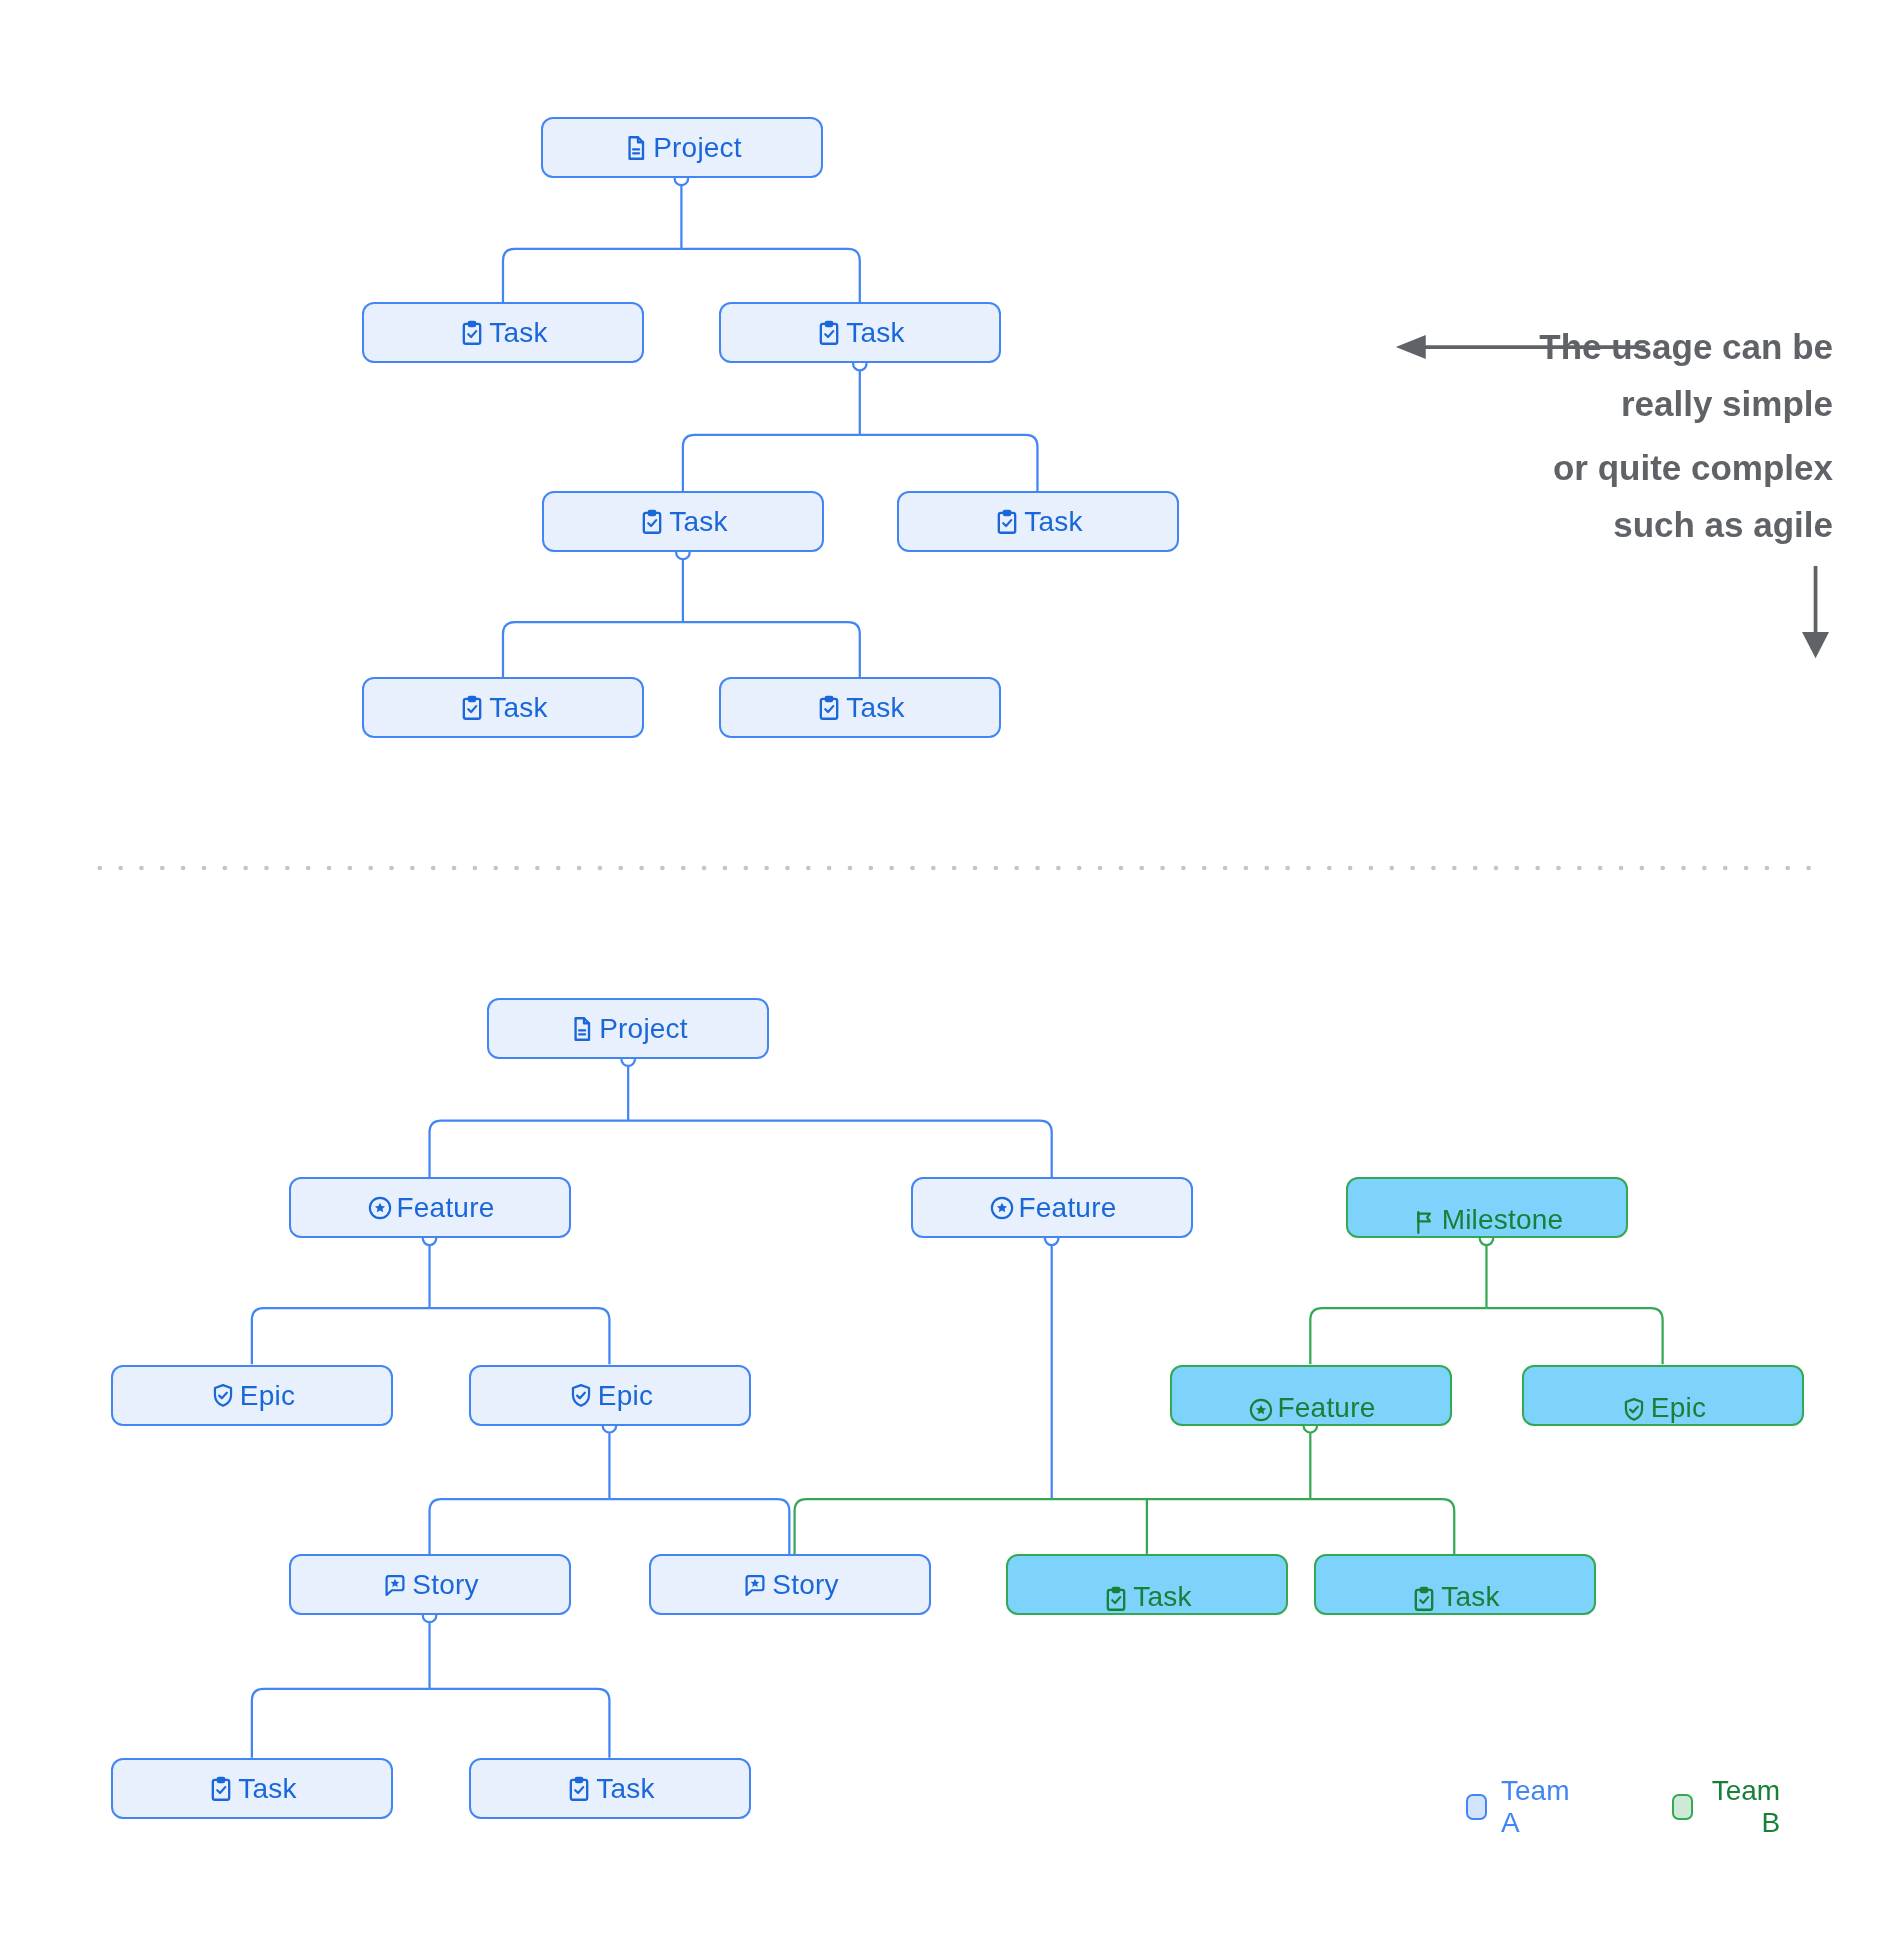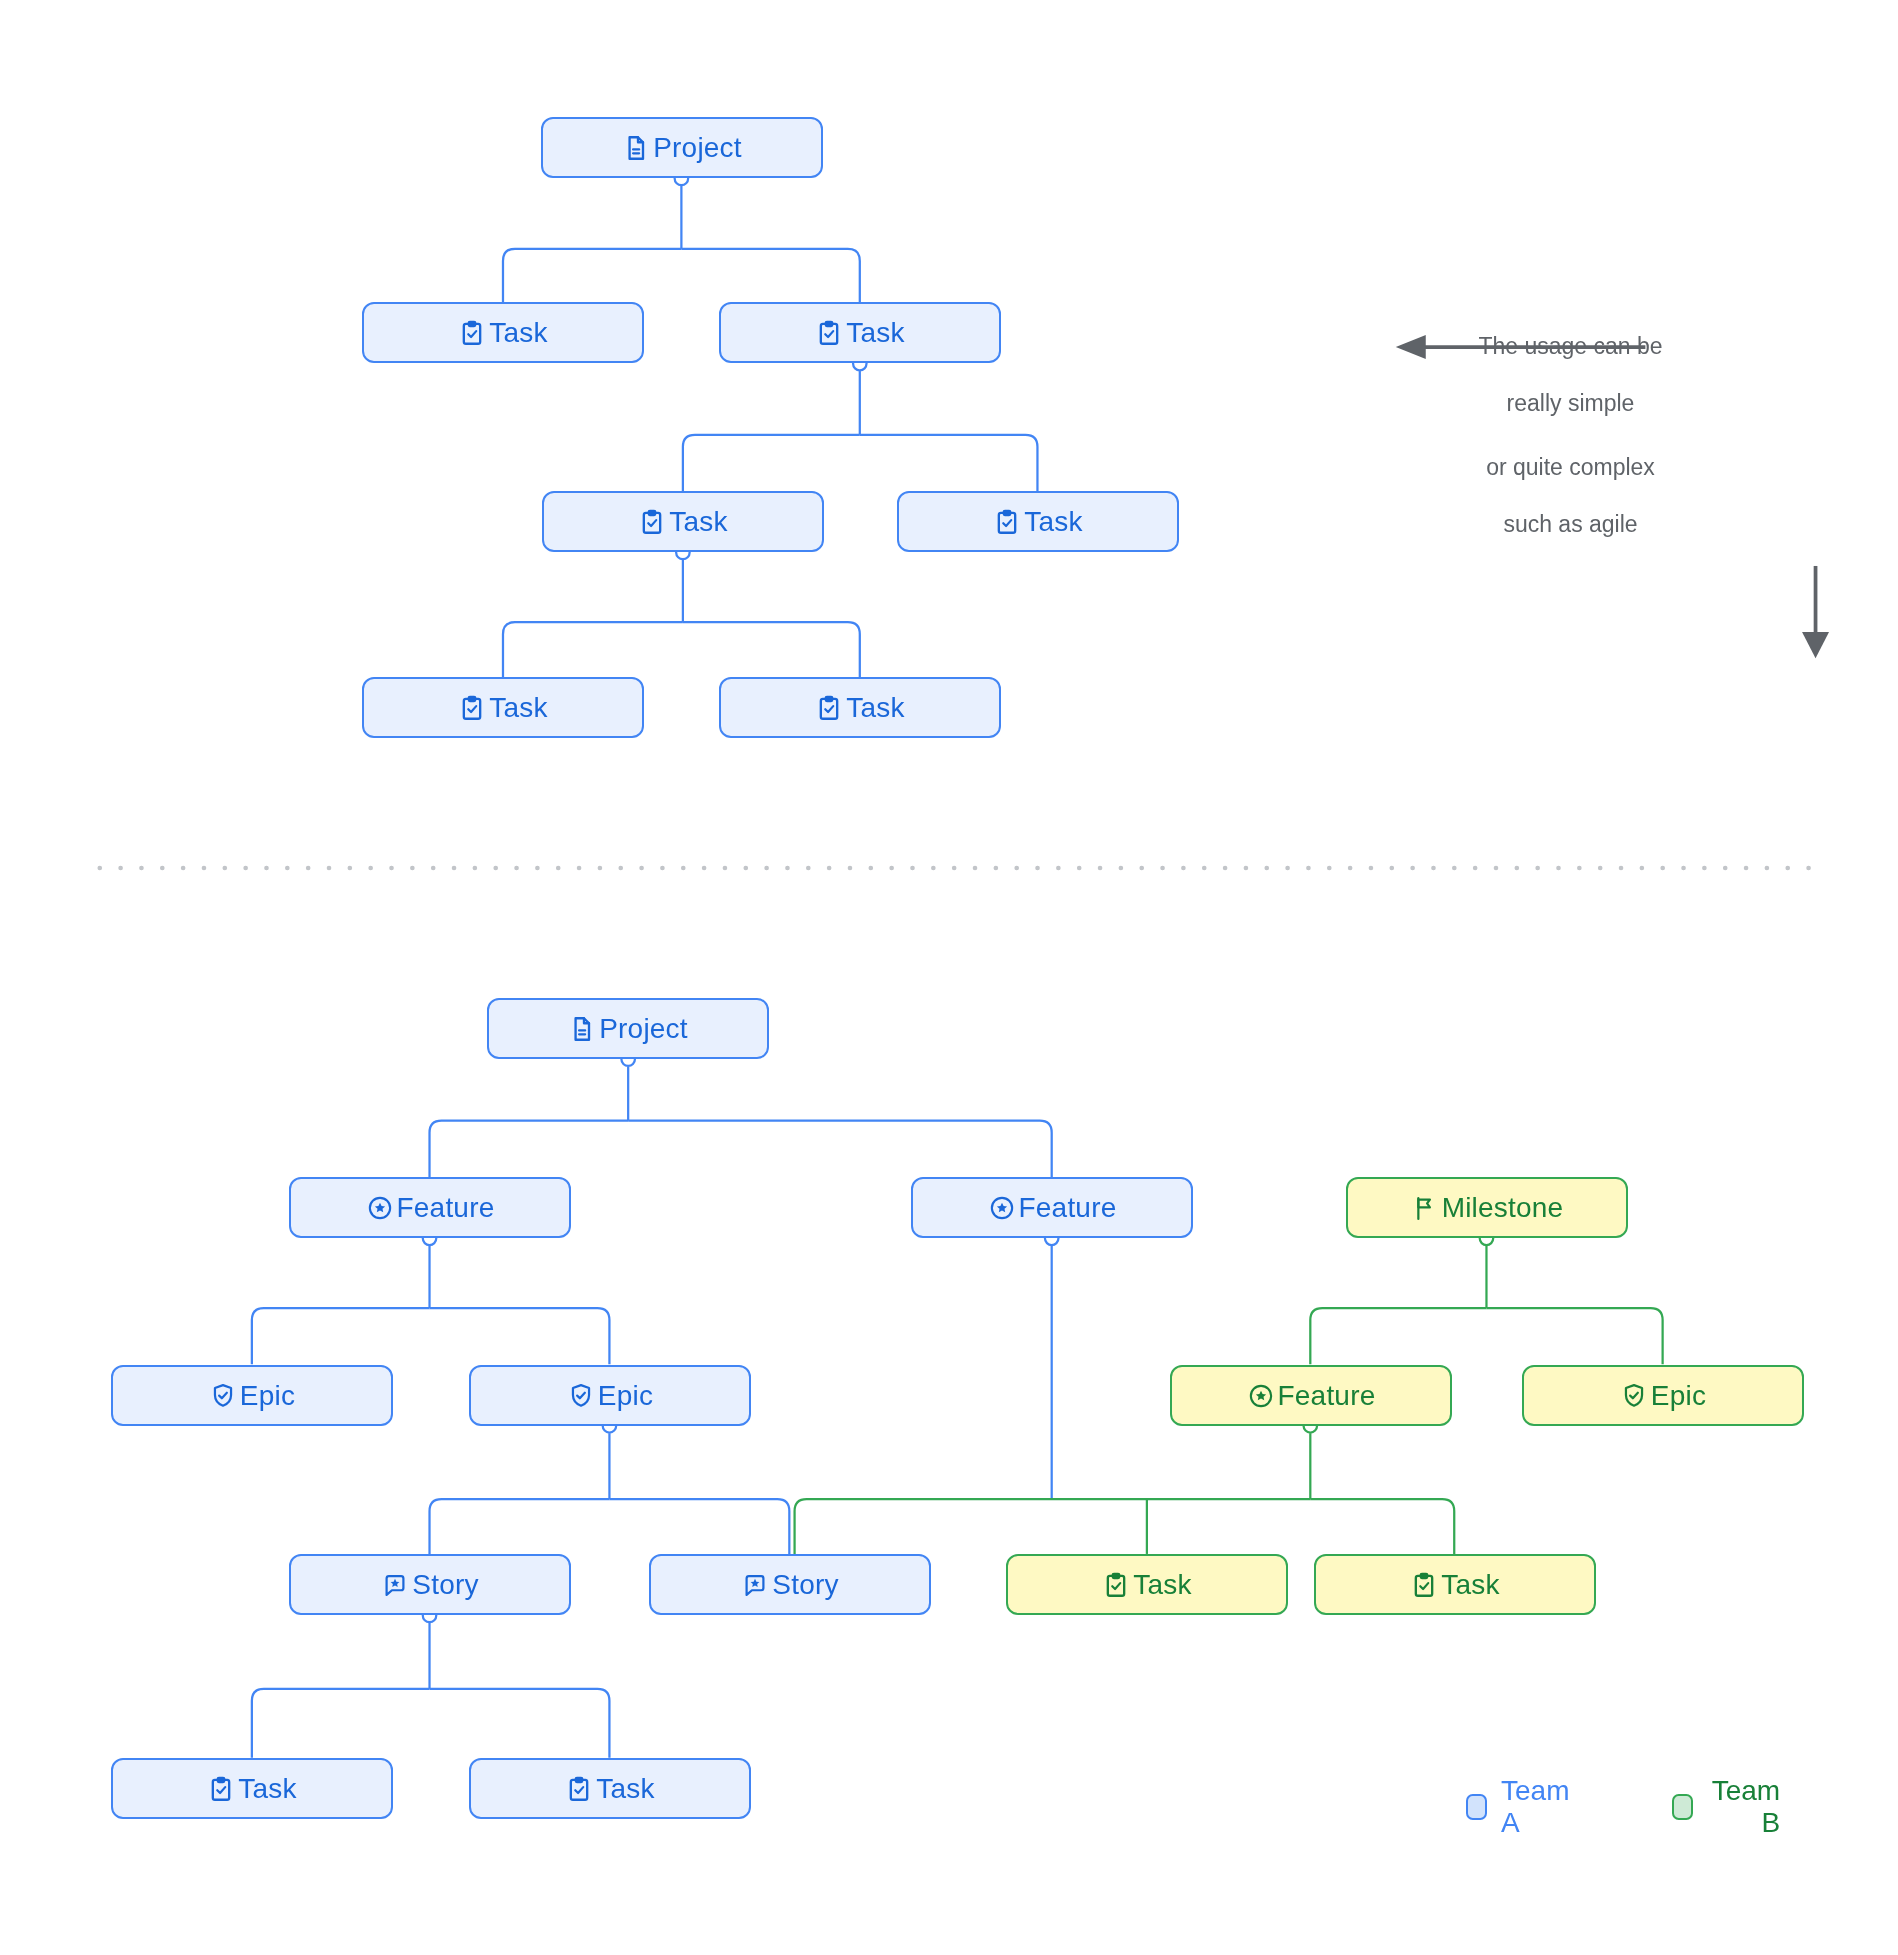--- a/index.html
+++ b/index.html
@@ -13,33 +13,33 @@
     border:2.2px solid;
     display:flex;
     align-items:center;
     justify-content:center;
     gap:3px;
     font-size:28px;
     font-weight:500;
     letter-spacing:0.2px;
   }
   .node.team-blue{background:#e8f0fe;border-color:#4285f4;color:#1a67d9;}
-  .node.team-green{background:#fef9c3;border-color:#34a853;color:#188038;}
+  .node.team-green{background:#7dd3fc;border-color:#34a853;color:#188038;align-items:flex-end;}
   .node .icon{display:flex;align-items:center;}
   .node .icon svg{width:28px;height:28px;display:block;}
   .annotation{
     position:absolute;
     right:65px;
     top:318px;
     width:525px;
-    text-align:center;
+    text-align:right;
     color:#5f6368;
-    font-size:23px;
+    font-size:35px;
     line-height:57px;
-    font-weight:400;
+    font-weight:700;
   }
   .annotation .para2{margin-top:6.7px;}
   .legend{position:absolute;top:1775px;left:0;width:1500px;height:36px;}
   .legend-item{position:absolute;display:flex;align-items:center;gap:14.2px;font-size:28px;font-weight:500;}
   .legend-item .swatch{width:25.5px;height:25.5px;border-radius:6.7px;border:2.2px solid;box-sizing:border-box;}
   .legend-item.team-a{left:1466px;color:#4285f4;}
   .legend-item.team-a .swatch{background:#d2e3fc;border-color:#4285f4;}
   .legend-item.team-b{left:1672px;color:#188038;text-align:right;}
   .legend-item.team-b .swatch{background:#ceead6;border-color:#34a853;}
 </style>

